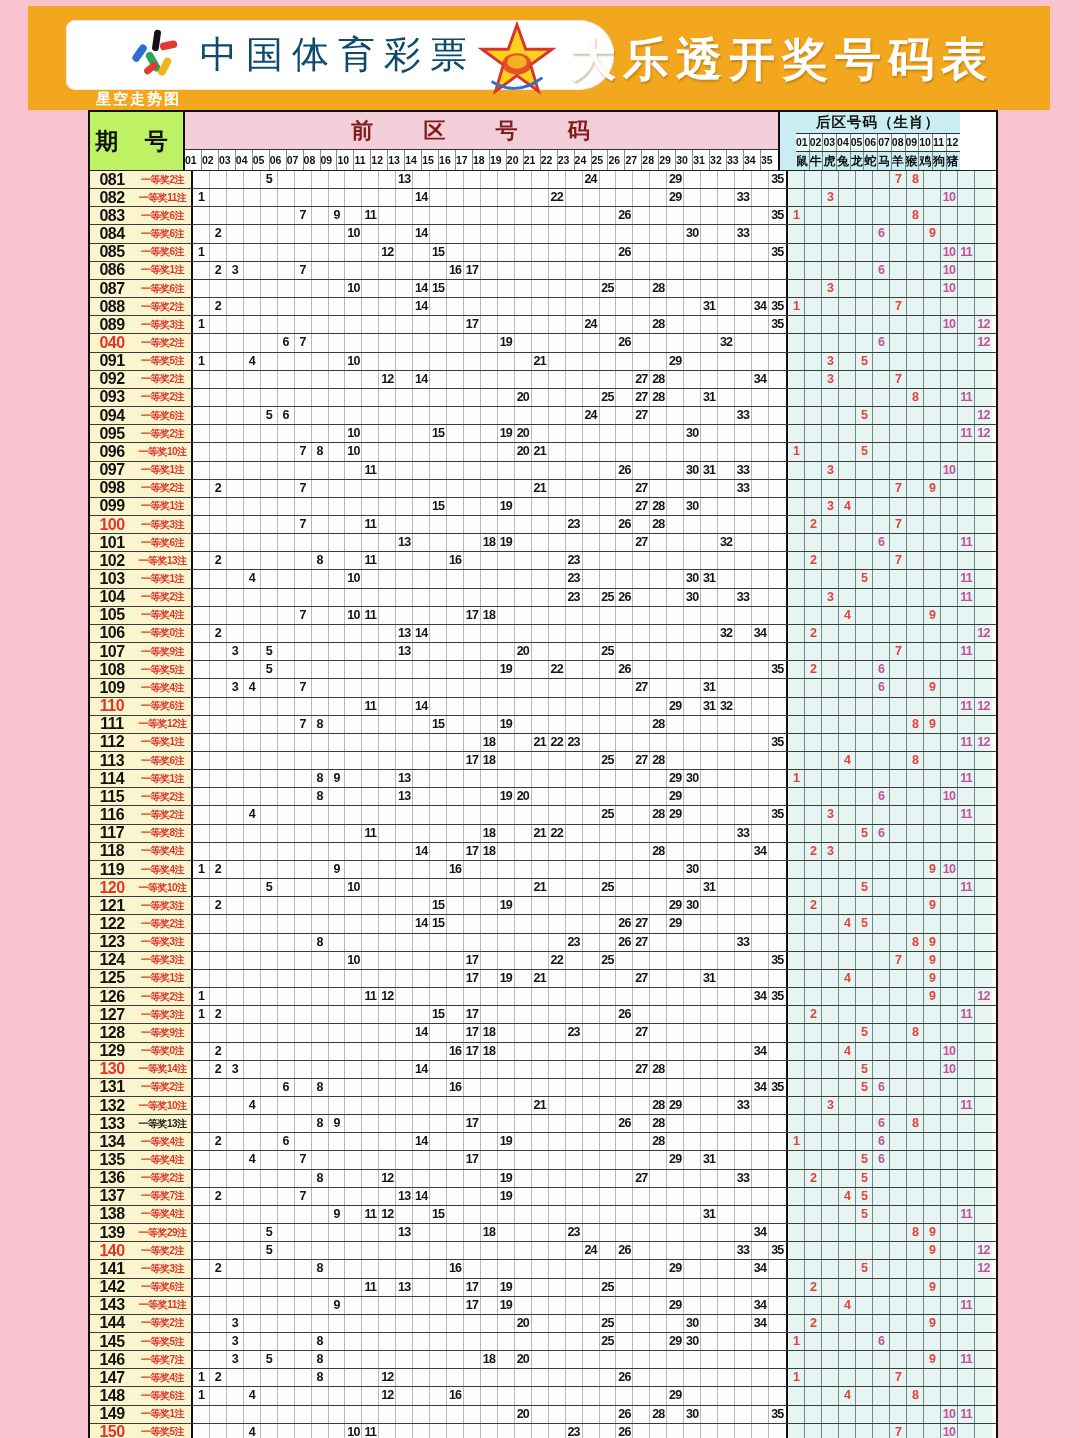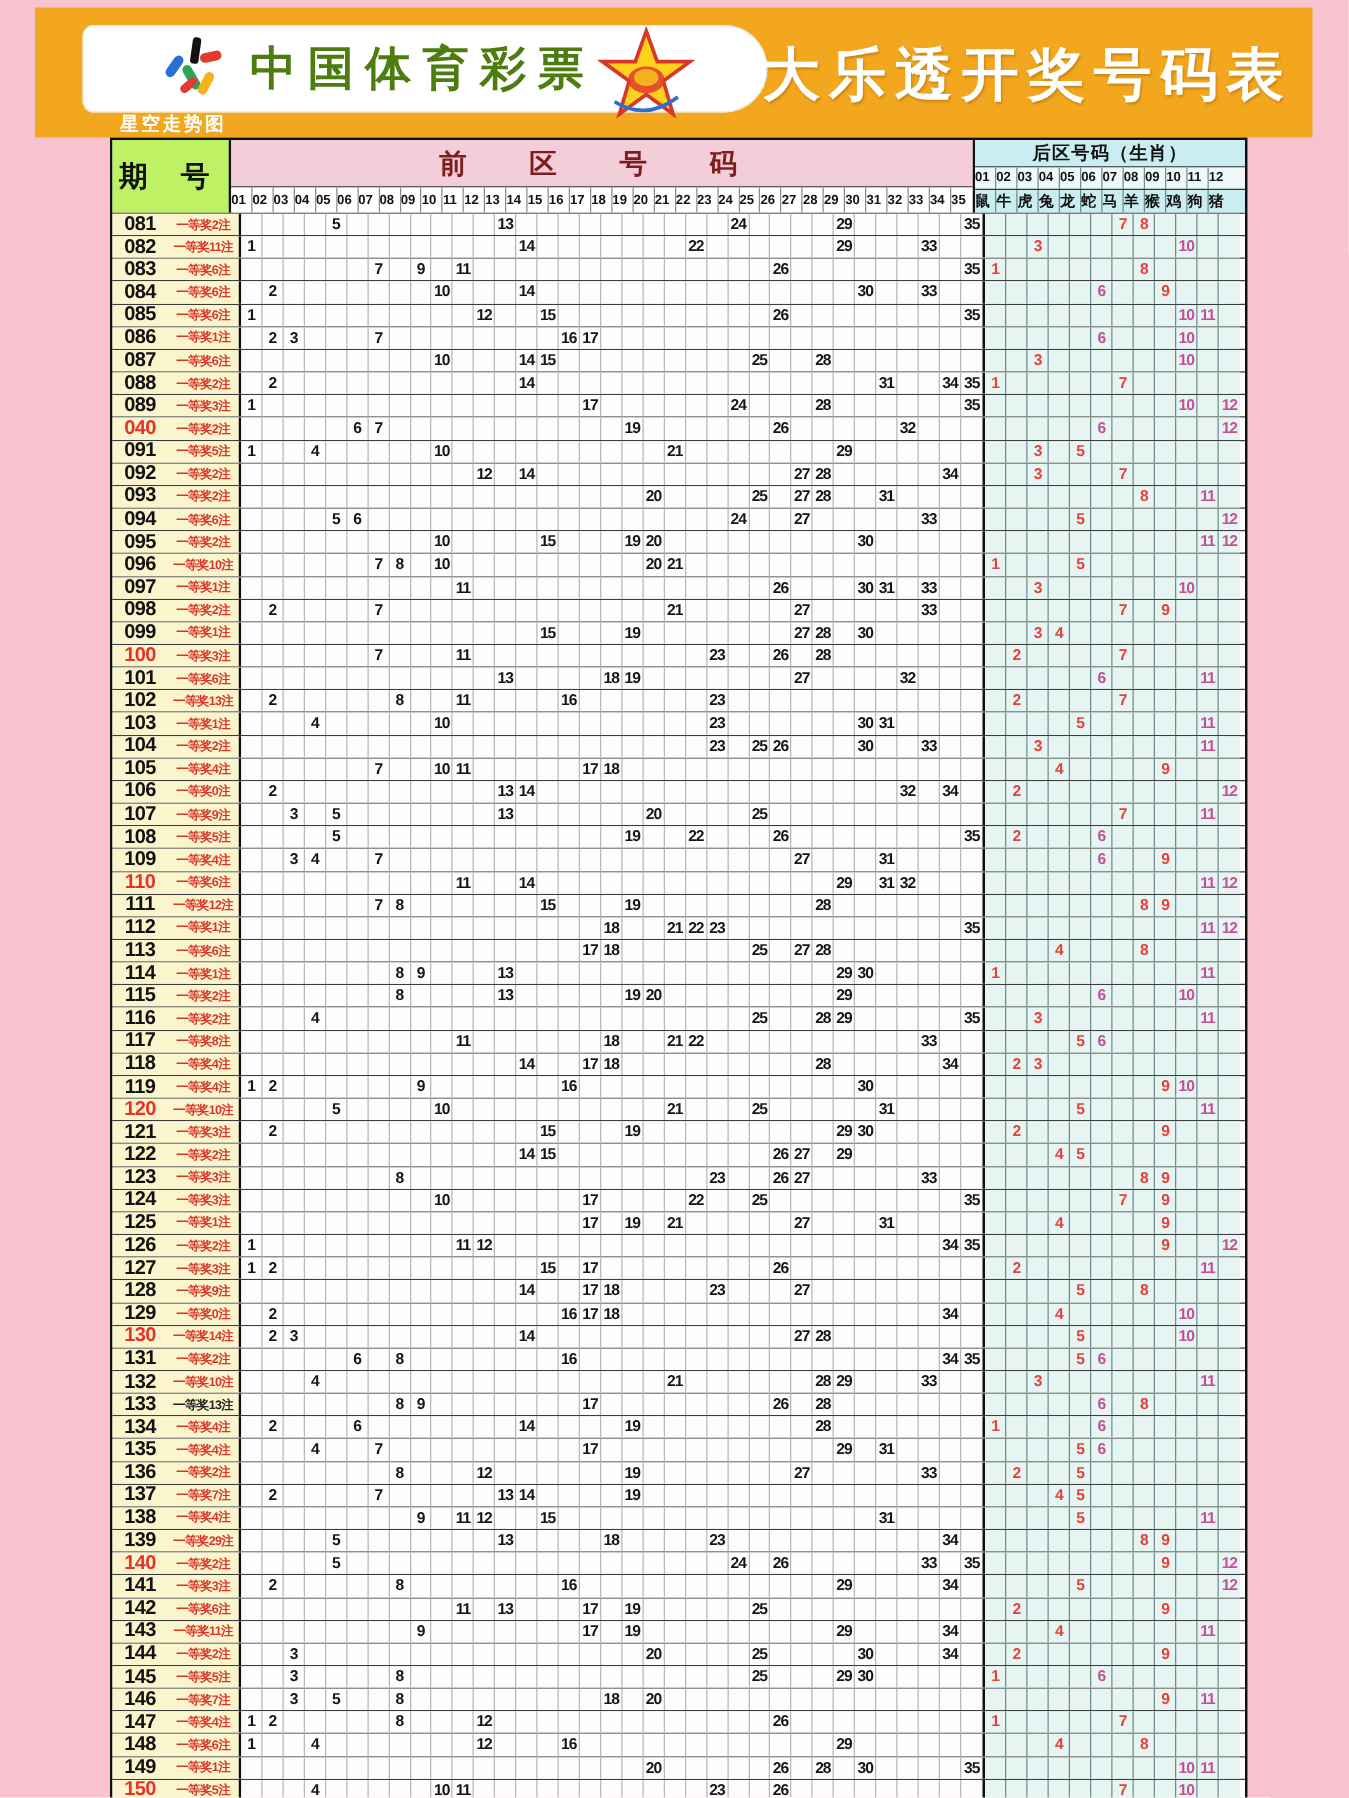--- a/index.html
+++ b/index.html
@@ -5,36 +5,36 @@
   html,body{margin:0;padding:0;}
   body{
     width:1079px;height:1438px;overflow:hidden;position:relative;
     background:#f8c3ce;
     font-family:"Liberation Sans","DejaVu Sans",sans-serif;
   }
   .orange-band{position:absolute;left:28px;top:6px;width:1022px;height:104px;background:#f2a71e;}
   .logo-pill{position:absolute;left:38px;top:14px;width:548px;height:70px;background:#fff;
     border-radius:12px 46px 46px 12px;display:flex;align-items:center;box-shadow:0 0 0 1px #e9e9e9 inset;}
   .logo-mark{margin-left:62px;width:58px;height:58px;flex:0 0 auto;}
-  .logo-text{font-size:37px;font-weight:bold;color:#4d7c0f;letter-spacing:9px;margin-left:14px;}
-  .title-wrap{position:absolute;left:450px;top:12px;height:84px;display:flex;align-items:center;gap:40px;}
+  .logo-text{font-size:37px;font-weight:normal;color:#0c4a6e;letter-spacing:9px;margin-left:14px;}
+  .title-wrap{position:absolute;left:450px;top:12px;height:84px;display:flex;align-items:center;}
   .star-mark{width:78px;height:78px;flex:0 0 auto;}
   .main-title{font-size:46px;font-weight:bold;color:#ffffff;letter-spacing:7px;
     text-shadow:1px 2px 2px rgba(120,70,0,.35);margin-left:14px;}
   .subtitle{position:absolute;left:68px;top:84px;font-size:15px;font-weight:bold;color:#ffffff;letter-spacing:2px;}
 
   .lotto-table{position:absolute;left:88px;top:110px;width:906px;border:2px solid #101010;background:#fff;}
   .thead{display:flex;height:58px;border-bottom:1px solid #222;}
   .h-period{width:95px;box-sizing:border-box;background:#bef264;border-right:2px solid #101010;
     display:flex;align-items:center;justify-content:center;font-size:23px;font-weight:bold;letter-spacing:10px;color:#111;}
   .h-front{width:595px;box-sizing:border-box;border-right:2px solid #101010;display:flex;flex-direction:column;}
   .h-front-title{height:38px;background:#f3ced8;display:flex;align-items:center;justify-content:center;
     font-size:22px;font-weight:bold;letter-spacing:22px;color:#7f1d1d;border-bottom:1px solid #333;}
   .h-front-cols{height:20px;display:flex;background:#ffffff;}
-  .h-back{width:216px;display:flex;flex-direction:column;background:#c9edf1;}
+  .h-back{width:164px;display:flex;flex-direction:column;background:#c9edf1;padding-left:16px;}
   .h-back-title{height:22px;display:flex;align-items:center;justify-content:center;
     font-size:14.5px;font-weight:bold;color:#111;border-bottom:1px solid #333;letter-spacing:1px;}
   .h-back-cols{height:17px;display:flex;border-bottom:1px solid #333;background:#eefafa;}
   .h-back-zodiac{height:18px;display:flex;}
   .hc{width:17px;box-sizing:border-box;border-right:1px solid #8d8d8d;
     font-weight:bold;color:#111;overflow:hidden;}
   .fc{font-size:10.5px;line-height:20px;}
   .bc{font-size:10.5px;line-height:17px;border-right:1px solid #6f8d8d;}
   .zc{font-size:12px;line-height:18px;border-right:1px solid #6f8d8d;}
   .hc:last-child{border-right:none;}

